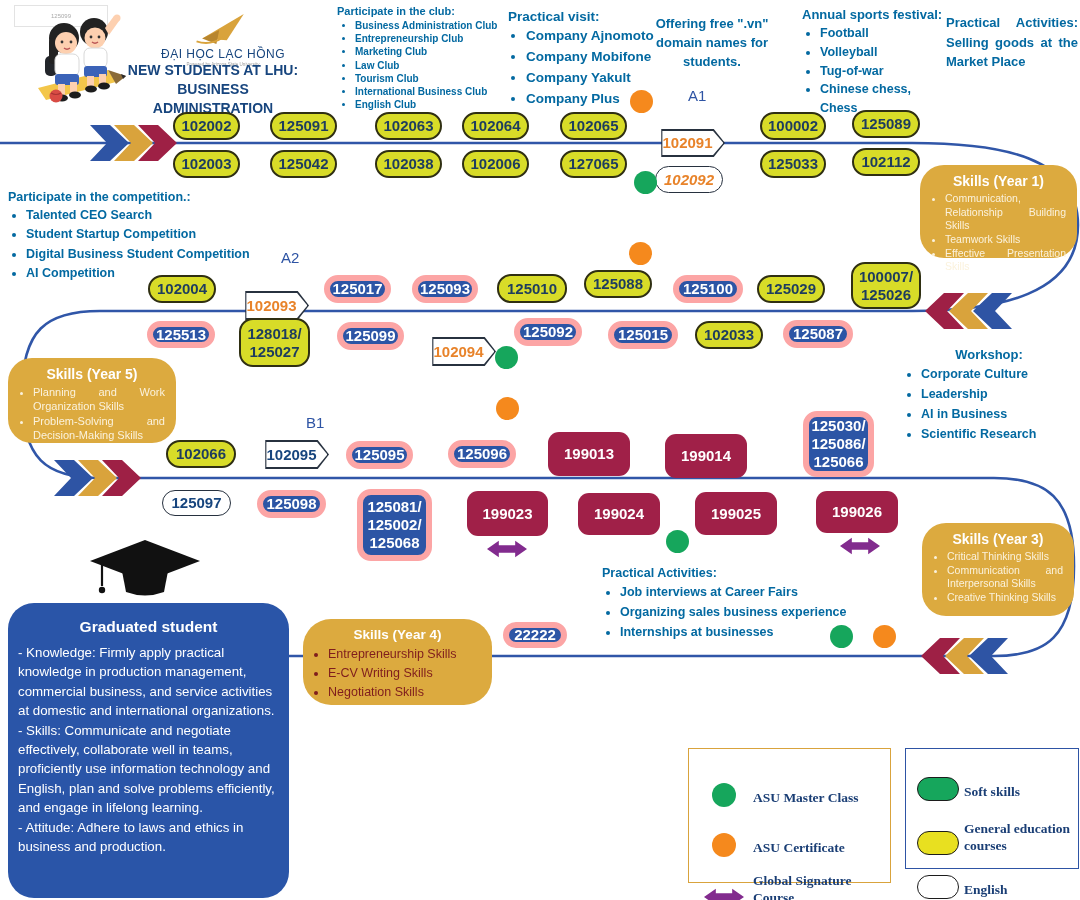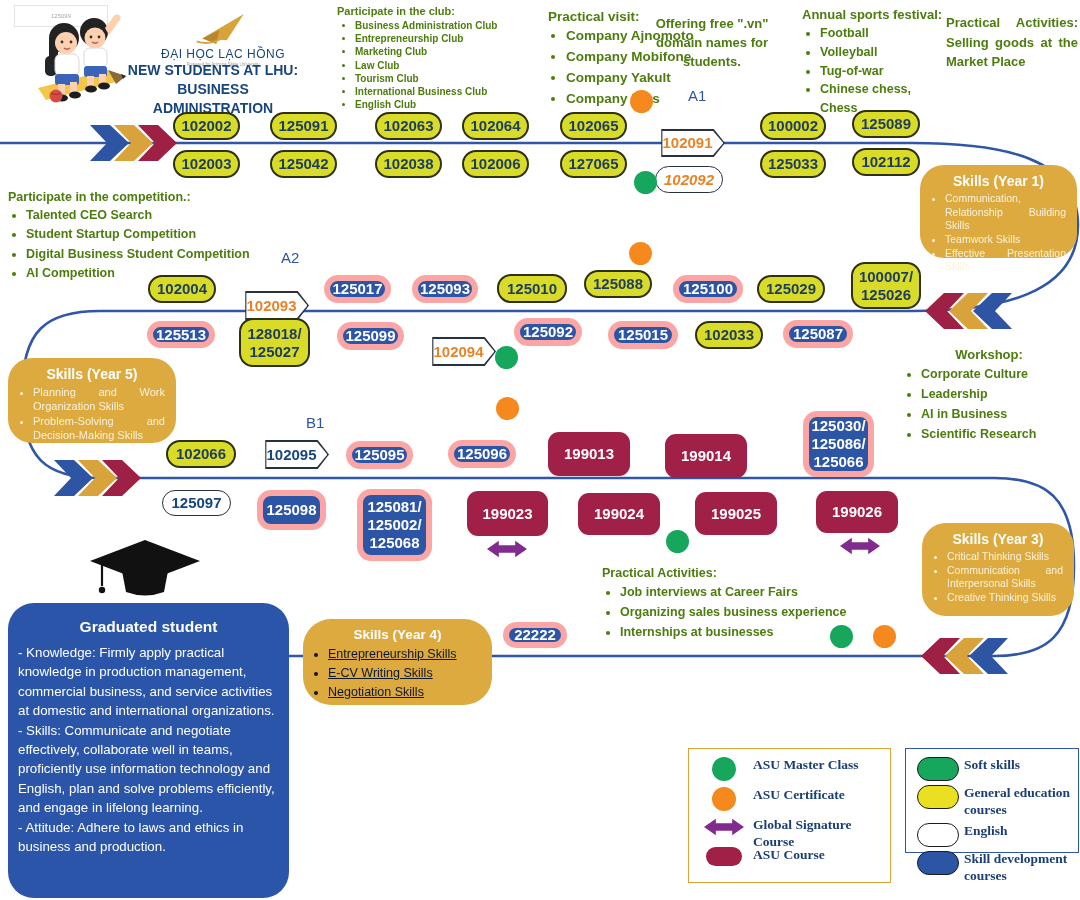--- a/index.html
+++ b/index.html
@@ -13,26 +13,26 @@
     font-size:6px;color:#a9a9a9;display:flex;align-items:center;justify-content:center;background:#fff;}
 
   
   #logo{left:158px;top:12px;width:130px;text-align:center;color:#17457e;}
   #logo .lt{font-size:12px;font-weight:400;letter-spacing:.5px;margin-top:1px;}
   #logo .ls{font-size:4.5px;color:#9a9a9a;margin-top:1px;}
   #main-title{left:116px;top:61px;width:194px;text-align:center;color:#17457e;
     font-size:14px;font-weight:700;line-height:1.35;}
 
   
-  .info{color:#4d7c0f;font-weight:700;}
+  .info{color:#0369a1;font-weight:700;}
   .info h4{margin:0;padding:0;}
   .info ul{margin:2px 0 0;padding-left:18px;}
   #blk-clubs{left:337px;top:5px;width:178px;}
   #blk-clubs h4{font-size:11px;}#blk-clubs li{font-size:10px;line-height:1.32;}
-  #blk-visit{left:508px;top:9px;width:155px;margin-left:40px;}
+  #blk-visit{left:508px;top:9px;width:155px;}
   #blk-visit h4{font-size:13.5px;}#blk-visit li{font-size:13.5px;line-height:1.55;}
   #blk-domain{left:652px;top:15px;width:120px;text-align:center;font-size:13px;line-height:1.45;}
   #blk-sports{left:802px;top:7px;width:142px;}
   #blk-sports h4{font-size:13px;}#blk-sports li{font-size:12.5px;line-height:1.5;}
   #blk-market{left:946px;top:13px;width:132px;font-size:13px;line-height:1.5;text-align:justify;}
   #blk-competition{left:8px;top:190px;width:312px;}
   #blk-competition h4{font-size:12.5px;}#blk-competition li{font-size:12.5px;line-height:1.55;}
   #blk-workshop{left:903px;top:347px;width:172px;}
   #blk-workshop h4{font-size:13px;text-align:center;}#blk-workshop li{font-size:12.5px;line-height:1.6;}
   #blk-activities{left:602px;top:566px;width:268px;}
@@ -63,33 +63,33 @@
     padding:8px 11px;box-sizing:border-box;}
   .skills h3{margin:0;font-size:14px;text-align:center;}
   .skills ul{margin:3px 0 0;padding-left:14px;font-size:10.5px;line-height:1.3;
     color:#fbf2dc;font-weight:500;text-align:justify;}
   #skills-y1{left:920px;top:165px;width:157px;height:93px;}
   #skills-y2{left:8px;top:358px;width:168px;height:85px;}
   #skills-y2 ul{font-size:11px;}
   #skills-y3{left:922px;top:523px;width:152px;height:93px;}
   #skills-y4{left:303px;top:619px;width:189px;height:86px;border-radius:28px;}
   #skills-y4 h3{font-size:13.5px;}
-  #skills-y4 ul{font-size:12.5px;line-height:1.5;text-align:left;color:#0f172a;text-decoration:underline;}
+  #skills-y4 ul{font-size:12.5px;line-height:1.5;text-align:left;color:#7f1d1d;}
 
   
   #graduate{left:8px;top:603px;width:281px;height:295px;background:#2a55a8;color:#fff;
     border-radius:26px;padding:13px 10px;box-sizing:border-box;}
   #graduate h2{margin:2px 0 7px;font-size:15.5px;text-align:center;}
   #graduate p{margin:0;font-size:13.3px;line-height:1.46;}
 
   
   .legend{position:absolute;background:#fff;box-sizing:border-box;padding:8px 6px;}
   #legend-asu{left:688px;top:748px;width:203px;height:135px;border:1.6px solid #d9a33c;}
-  #legend-course{left:905px;top:748px;width:174px;height:105px;border:1.6px solid #2e54a4;}
-  .lrow{display:flex;align-items:flex-start;}
+  #legend-course{left:905px;top:748px;width:174px;height:121px;border:1.6px solid #2e54a4;}
+  .lrow{display:flex;align-items:flex-end;margin-top:20px;}
   #legend-asu .lrow{height:30px;}
   .icell{width:58px;display:flex;align-items:center;justify-content:center;flex:none;}
   #legend-course .icell{width:52px;}
   .lbl{font-family:"Liberation Serif",serif;color:#1a3e75;font-size:13.5px;font-weight:600;line-height:1.25;}
   .dot{width:24px;height:24px;border-radius:50%;}
   .mini-pill{width:36px;height:19px;border-radius:10px;background:#a02048;}
   .cpill{width:42px;height:24px;border-radius:12px;border:1.6px solid #1c1c1c;box-sizing:border-box;}
   .cp-green{background:#16a65c;} .cp-yellow{background:#e8e020;} .cp-white{background:#fff;} .cp-blue{background:#2c55a5;}
   #legend-course .lrow{margin-bottom:4px;}
 </style>
@@ -493,21 +493,21 @@
           <div>125030/</div>
           <div>125086/</div>
           <div>125066</div>
         </div>
       </div>
       <div class="pill t-white t-navy" style="left: 162px; top: 490px; width: 69px; height: 26px;">
         <div class="code">
           <div>125097</div>
         </div>
       </div>
-      <div class="pill t-skill" style="left: 257px; top: 490px; width: 69px; height: 40px;">
+      <div class="pill t-skill" style="left: 257px; top: 490px; width: 69px; height: 28px;">
         <div class="code">
           <div>125098</div>
         </div>
       </div>
       <div class="pill t-skill" style="left: 357px; top: 489px; width: 75px; height: 72px;">
         <div class="code">
           <div>125081/</div>
           <div>125002/</div>
           <div>125068</div>
         </div>

